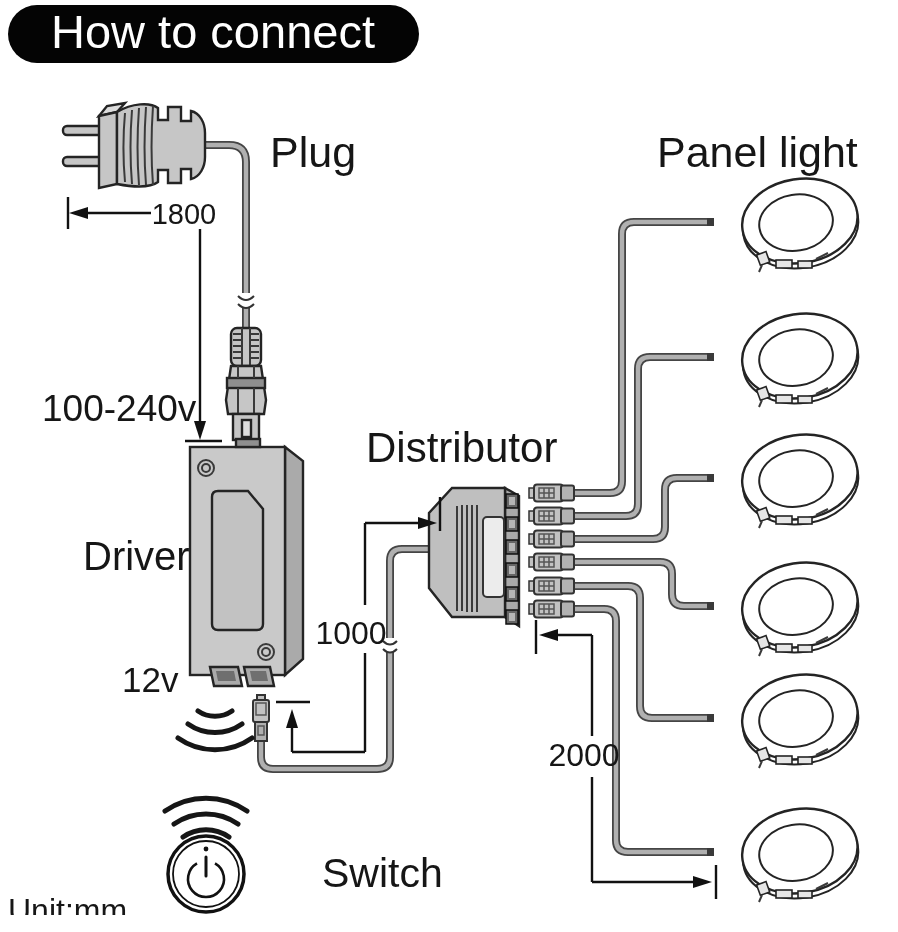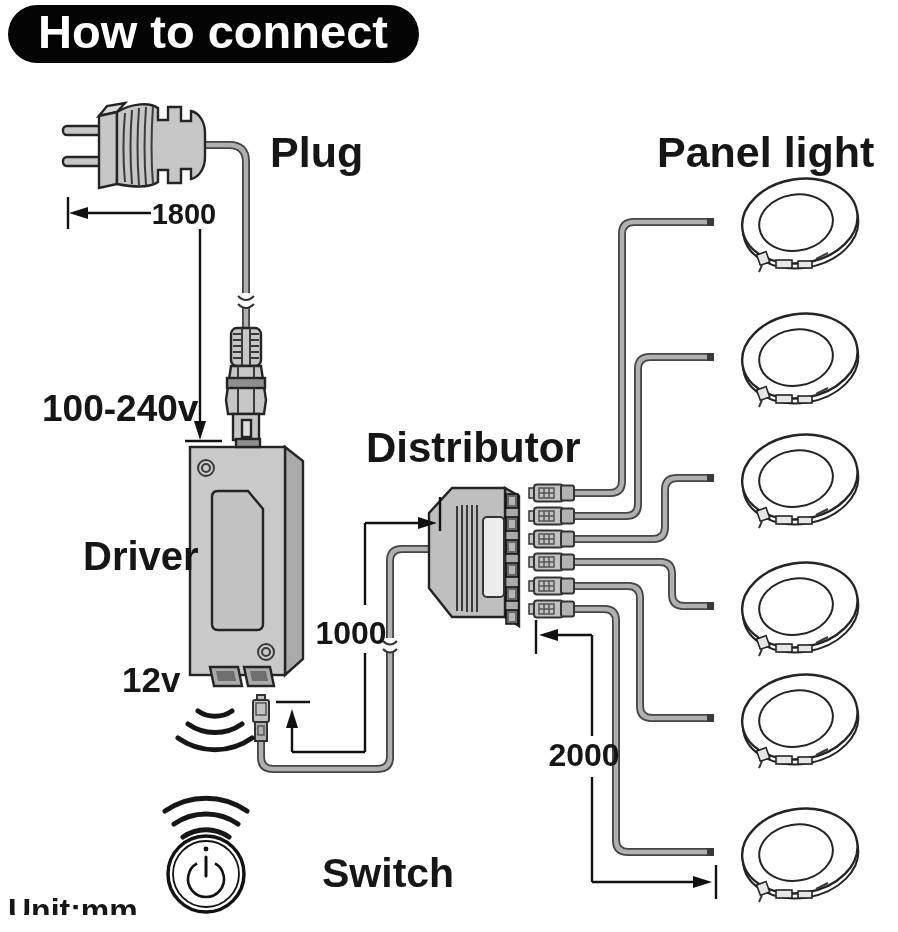--- a/index.html
+++ b/index.html
@@ -1,17 +1,17 @@
 <!DOCTYPE html>
 <html><head>
 <meta charset="utf-8">
 <style>
   html,body{margin:0;padding:0;background:#ffffff;}
   #stage{position:relative;width:898px;height:915px;background:#ffffff;overflow:hidden;
-         font-family:"Liberation Sans",sans-serif;font-weight:bold;}
+         font-family:"Liberation Sans",sans-serif;}
   svg{display:block;}
   text{font-family:"Liberation Sans",sans-serif;fill:#161616;}
   .banner-bg{fill:#040404;}
   .banner-text{fill:#ffffff;}
   .outline{stroke:#242424;stroke-width:2.4;}
   .body-fill{fill:#c6c6c6;}
   .side-fill{fill:#aaaaaa;}
   .dark-fill{fill:#8f8f8f;}
   .cable-outer{fill:none;stroke:#454545;stroke-width:8;}
   .cable-inner{fill:none;stroke:#b0b0b0;stroke-width:4.4;}

